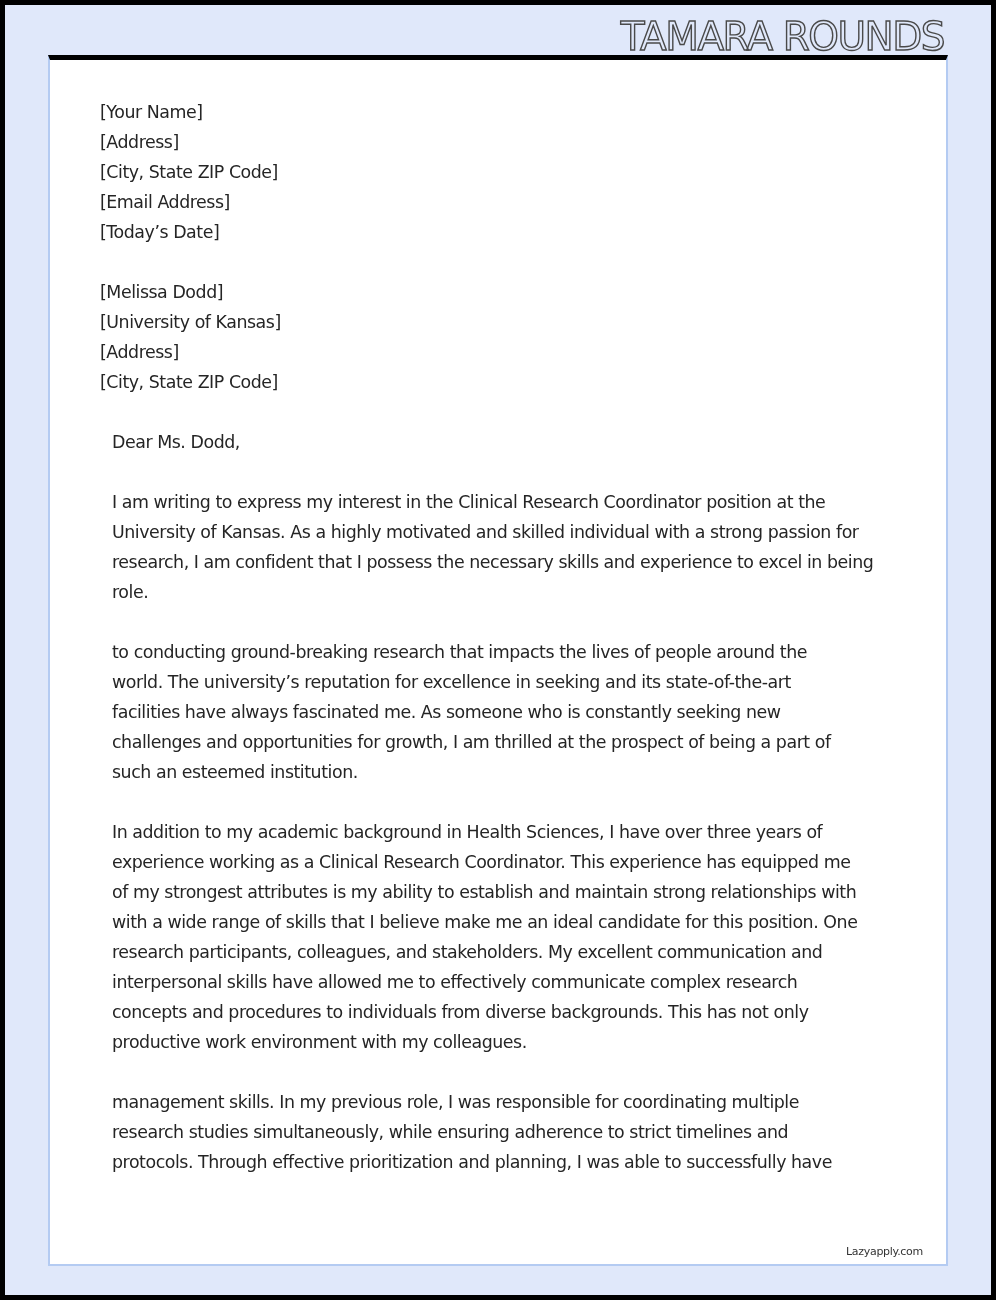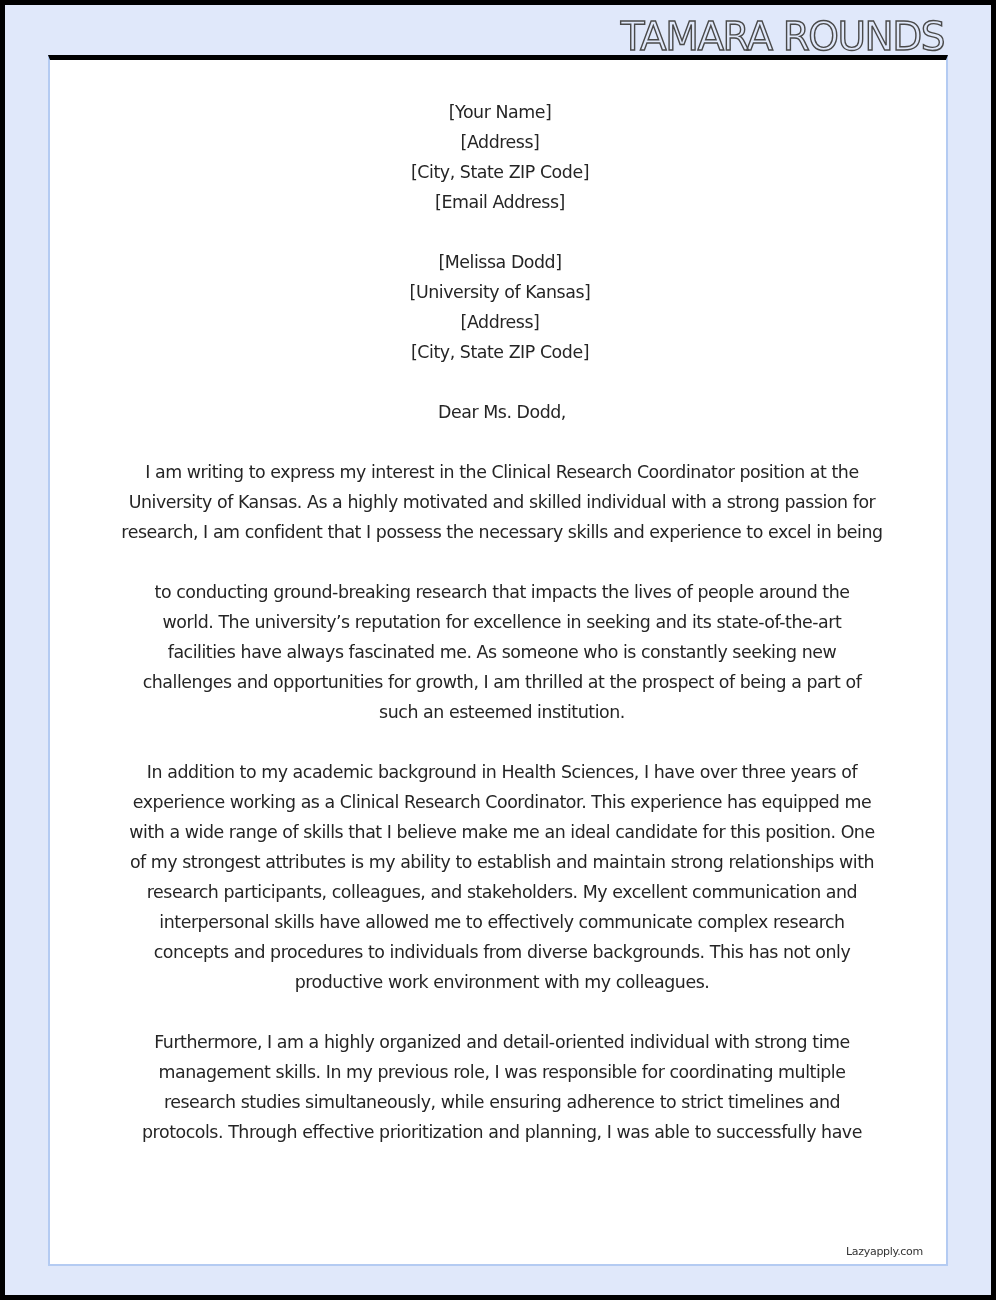--- a/index.html
+++ b/index.html
@@ -56,28 +56,27 @@
       font-family: "DejaVu Sans", sans-serif;
       font-size: 17.4px;
       letter-spacing: -0.45px;
       line-height: 30px;
       color: #252525;
       z-index: 2;
     }
     .letter .line {
       display: block;
       white-space: nowrap;
-      text-align: center;
     }
     .letter .gap {
       display: block;
       height: 30px;
     }
     .letter p {
-      margin: 0 0 30px 4px;
+      margin: 0 0 30px 12px;
     }
     .watermark {
       position: absolute;
       left: 841px;
       top: 1240px;
       font-family: "DejaVu Sans", sans-serif;
       font-size: 11px;
       letter-spacing: -0.3px;
       color: #333333;
       z-index: 3;
@@ -93,20 +92,21 @@
 
   <div class="page-card"></div>
 
   <div class="letter">
 
     <div>
       <span class="line">[Your Name]</span>
       <span class="line">[Address]</span>
       <span class="line">[City, State ZIP Code]</span>
       <span class="line">[Email Address]</span>
+      <span class="line">[Today’s Date]</span>
     </div>
 
     <span class="gap"></span>
 
     <div>
       <span class="line">[Melissa Dodd]</span>
       <span class="line">[University of Kansas]</span>
       <span class="line">[Address]</span>
       <span class="line">[City, State ZIP Code]</span>
     </div>
@@ -114,43 +114,43 @@
     <span class="gap"></span>
 
     <p>
       <span class="line">Dear Ms. Dodd,</span>
     </p>
 
     <p>
       <span class="line">I am writing to express my interest in the Clinical Research Coordinator position at the</span>
       <span class="line">University of Kansas. As a highly motivated and skilled individual with a strong passion for</span>
       <span class="line">research, I am confident that I possess the necessary skills and experience to excel in being</span>
+      <span class="line">role.</span>
     </p>
 
     <p>
       <span class="line">to conducting ground-breaking research that impacts the lives of people around the</span>
       <span class="line">world. The university’s reputation for excellence in seeking and its state-of-the-art</span>
       <span class="line">facilities have always fascinated me. As someone who is constantly seeking new</span>
       <span class="line">challenges and opportunities for growth, I am thrilled at the prospect of being a part of</span>
       <span class="line">such an esteemed institution.</span>
     </p>
 
     <p>
       <span class="line">In addition to my academic background in Health Sciences, I have over three years of</span>
       <span class="line">experience working as a Clinical Research Coordinator. This experience has equipped me</span>
+      <span class="line">of my strongest attributes is my ability to establish and maintain strong relationships with</span>
       <span class="line">with a wide range of skills that I believe make me an ideal candidate for this position. One</span>
-      <span class="line">of my strongest attributes is my ability to establish and maintain strong relationships with</span>
       <span class="line">research participants, colleagues, and stakeholders. My excellent communication and</span>
       <span class="line">interpersonal skills have allowed me to effectively communicate complex research</span>
       <span class="line">concepts and procedures to individuals from diverse backgrounds. This has not only</span>
       <span class="line">productive work environment with my colleagues.</span>
     </p>
 
     <p>
-      <span class="line">Furthermore, I am a highly organized and detail-oriented individual with strong time</span>
       <span class="line">management skills. In my previous role, I was responsible for coordinating multiple</span>
       <span class="line">research studies simultaneously, while ensuring adherence to strict timelines and</span>
       <span class="line">protocols. Through effective prioritization and planning, I was able to successfully have</span>
     </p>
   </div>
 
   <div class="watermark">Lazyapply.com</div>
 
 </div>
 

